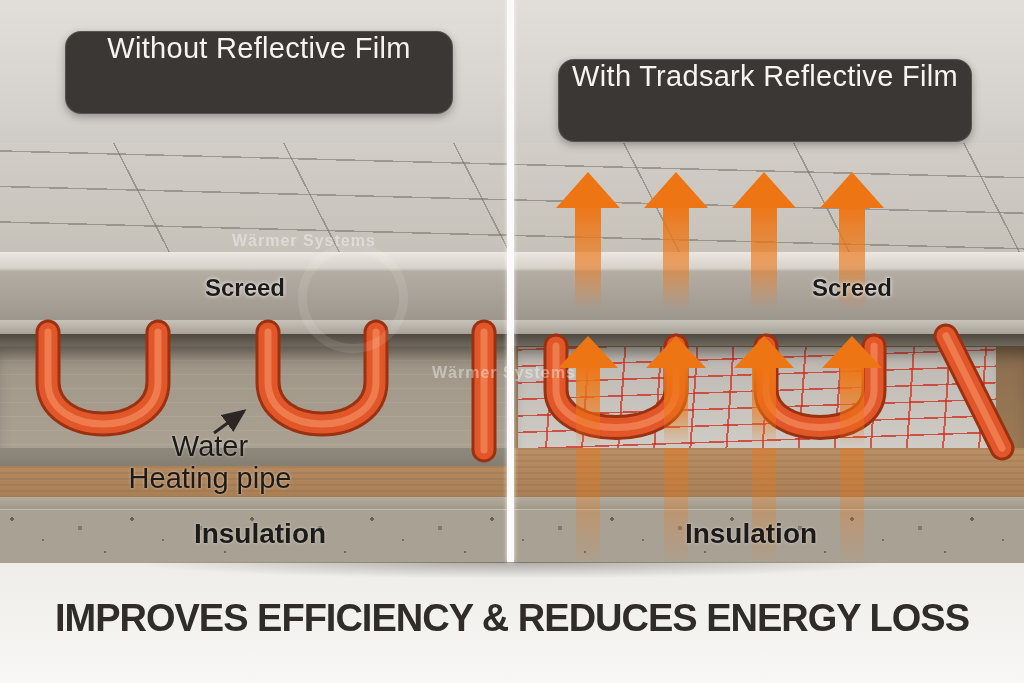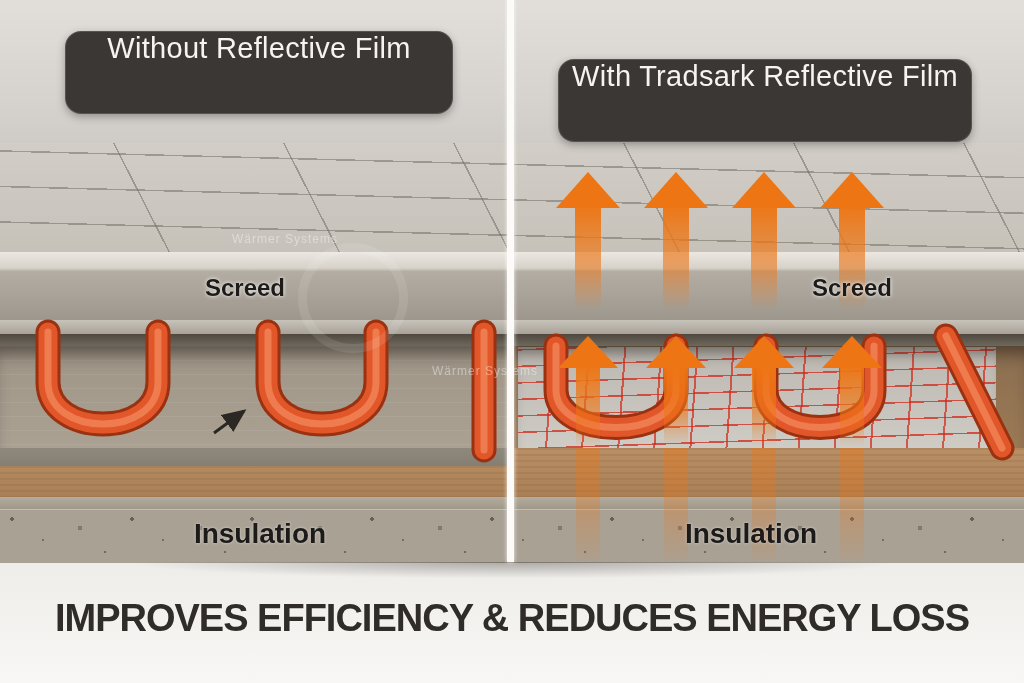--- a/index.html
+++ b/index.html
@@ -100,21 +100,21 @@
     background:linear-gradient(180deg, rgba(238,117,19,.42) 0%, rgba(238,117,19,.28) 55%, rgba(238,117,19,.05) 100%);}
   
   .pipes{position:absolute;left:0;top:0;width:1024px;height:683px;z-index:3;pointer-events:none;}
   .pipe-outline{fill:none;stroke:#9a3110;stroke-width:25;stroke-linecap:round;}
   .pipe-body{fill:none;stroke:#e2572a;stroke-width:19;stroke-linecap:round;}
   .pipe-highlight{fill:none;stroke:#f58b5f;stroke-width:7;stroke-linecap:round;opacity:.7;}
   
   .headline{position:absolute;left:0;top:597px;width:1024px;text-align:center;
     font-size:38px;font-weight:700;letter-spacing:-1px;color:#2f2c29;}
   
-  .wm{position:absolute;color:rgba(255,255,255,.4);font-size:12px;letter-spacing:1px;z-index:7;}
+  .wm{position:absolute;color:rgba(255,255,255,.4);font-size:16px;letter-spacing:1px;z-index:7;font-weight:bold;}
   .wm1{left:232px;top:232px;}
   .wm2{left:432px;top:364px;}
   .wm-circle{position:absolute;left:298px;top:243px;width:92px;height:92px;
     border:9px solid rgba(255,255,255,.1);border-radius:50%;z-index:7;}
 </style>
 </head>
 <body>
 
 <div class="canvas">
 
@@ -208,20 +208,24 @@
 
   <div class="badge badge-left">
     <span>Without Reflective Film</span>
   </div>
   <div class="badge badge-right">
     <span>With Tradsark Reflective Film</span>
   </div>
 
   <div class="lbl lbl-screed screed-left">Screed</div>
   <div class="lbl lbl-screed screed-right">Screed</div>
+  <div class="lbl water-label">
+    <div>Water</div>
+    <div>Heating pipe</div>
+  </div>
   <div class="lbl insul insul-left">Insulation</div>
   <div class="lbl insul insul-right">Insulation</div>
 
   <div class="wm wm1">Wärmer Systems</div>
   <div class="wm wm2">Wärmer Systems</div>
   <div class="wm-circle"></div>
 
   <div class="headline">IMPROVES EFFICIENCY &amp; REDUCES ENERGY LOSS</div>
 
 </div>

